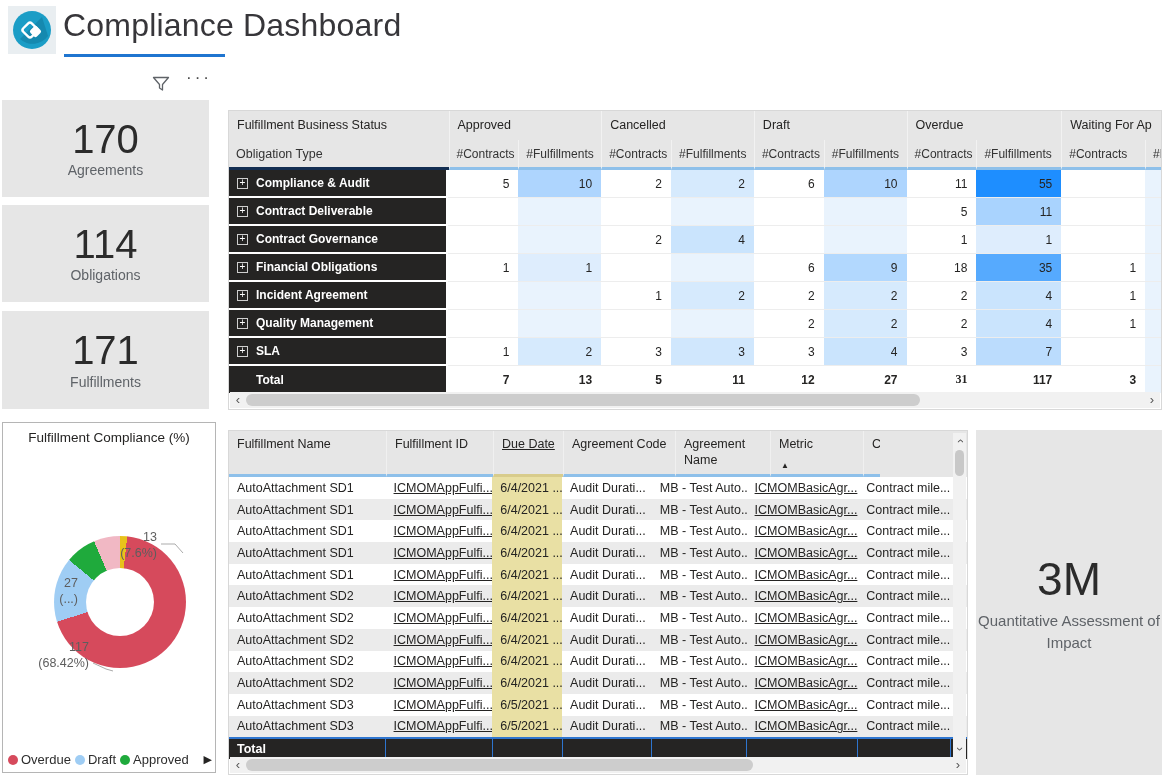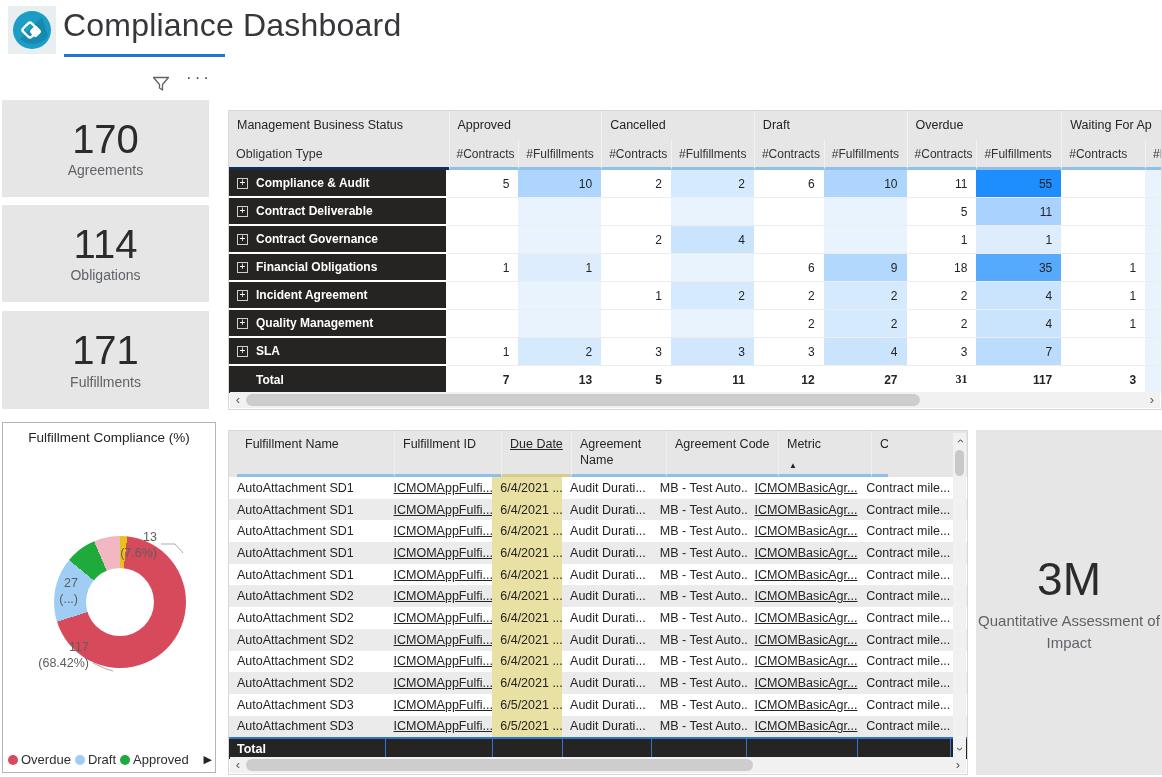--- a/index.html
+++ b/index.html
@@ -59,21 +59,21 @@
   .hs-arrow{width:16px;text-align:center;font-size:13px;color:#555;line-height:16px;cursor:pointer;}
   .hs-track{flex:1;position:relative;height:100%;}
   .hs-thumb{position:absolute;top:2px;height:12px;background:#cdcdcd;border-radius:6px;cursor:grab;}
   .vscroll{position:absolute;top:2px;right:1px;bottom:17px;width:13px;background:#f1f1f1;}
   .vs-arrow{position:absolute;left:0;width:13px;text-align:center;font-size:12px;color:#555;cursor:pointer;}
   .vs-thumb{position:absolute;left:2px;width:9px;height:26px;background:#c8c8c8;border-radius:5px;cursor:grab;}
   .rot-up{display:inline-block;transform:rotate(-90deg);}
   .rot-down{display:inline-block;transform:rotate(90deg);}
 
   
-  .tb-h{display:flex;height:46px;background:#e6e6e6;padding-left:8px;}
+  .tb-h{display:flex;height:46px;background:#e6e6e6;}
   .tb-hc{box-sizing:border-box;padding:6px 8px 0 8px;font-size:12.5px;color:#252423;border-left:1px solid #f0f0f0;
          border-bottom:3px solid #8ec0ea;position:relative;overflow:hidden;line-height:1.25;cursor:pointer;}
   .tb-hc.due{border-bottom:3px solid #d8cc8c;text-decoration:underline;}
   .sort-asc{position:absolute;left:10px;bottom:3px;font-size:8px;color:#252423;}
   .tb-row{display:flex;height:21.7px;cursor:default;}
   .tb-row.even{background:#ebebeb;}
   .tb-c{box-sizing:border-box;padding:0 8px;display:flex;align-items:center;font-size:12.5px;
         white-space:nowrap;overflow:hidden;}
   .tb-c.link{text-decoration:underline;cursor:pointer;}
   .tb-c.due{background:#e9e0a4;}
@@ -157,21 +157,21 @@
         <div class="leg-dot" style="background: rgb(31, 170, 60);"></div>
         <div>Approved</div>
       </div>
       <div id="legend-more">▶</div>
     </div>
 </div>
 
 <div class="abs panel" id="matrix-panel">
   <div id="matrix-content">
       <div class="mx-row">
-        <div class="mx-h1c" style="width: 220px; border-left: none;">Management Business Status</div>
+        <div class="mx-h1c" style="width: 220px; border-left: none;">Fulfillment Business Status</div>
         <div class="mx-h1c" style="width: 153px;">Approved</div>
         <div class="mx-h1c" style="width: 153px;">Cancelled</div>
         <div class="mx-h1c" style="width: 153px;">Draft</div>
         <div class="mx-h1c" style="width: 155px;">Overdue</div>
         <div class="mx-h1c" style="width: 100px;">Waiting For Ap</div>
       </div>
       <div class="mx-row">
         <div class="mx-h2c corner" style="width: 220px; border-left: none;">Obligation Type</div>
         <div class="mx-h2c" style="width: 70px;">#Contracts</div>
         <div class="mx-h2c" style="width: 83px;">#Fulfillments</div>
@@ -336,22 +336,22 @@
     <div class="hs-arrow">›</div>
   </div>
 </div>
 
 <div class="abs panel" id="table-panel">
   <div id="table-content">
       <div class="tb-h">
         <div class="tb-hc" style="width: 157px; border-left: none;">Fulfillment Name</div>
         <div class="tb-hc" style="width: 107px;">Fulfillment ID</div>
         <div class="tb-hc due" style="width: 70px;">Due Date</div>
+        <div class="tb-hc" style="width: 112px;">Agreement Code</div>
         <div class="tb-hc" style="width: 95px;">Agreement Name</div>
-        <div class="tb-hc" style="width: 112px;">Agreement Code</div>
         <div class="tb-hc" style="width: 93px;">Metric<div class="sort-asc">▲</div></div>
         <div class="tb-hc" style="width: 16px;">C</div>
       </div>
       <div class="tb-row">
         <div class="tb-c" style="width: 157px;">AutoAttachment SD1</div>
         <div class="tb-c link" style="width: 107px;">ICMOMAppFulfi...</div>
         <div class="tb-c due" style="width: 70px;">6/4/2021 ...</div>
         <div class="tb-c" style="width: 90px;">Audit Durati...</div>
         <div class="tb-c" style="width: 95px;">MB - Test Auto...</div>
         <div class="tb-c link" style="width: 112px;">ICMOMBasicAgr...</div>

